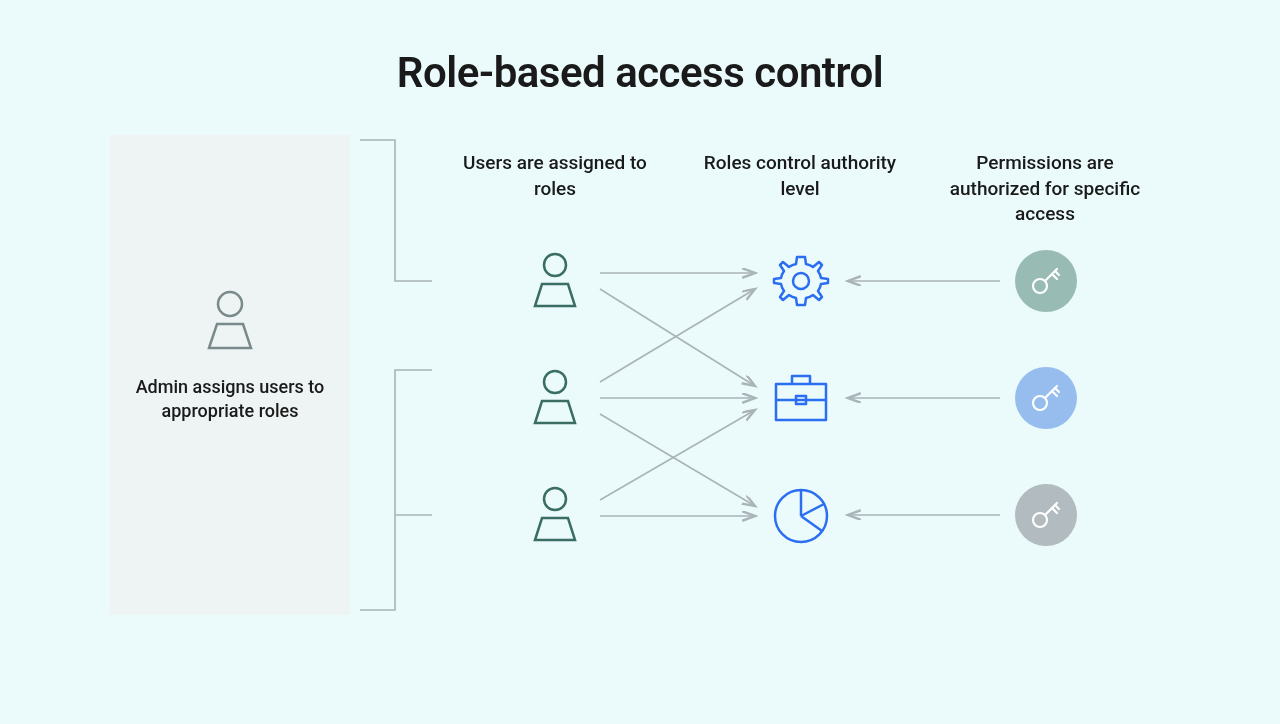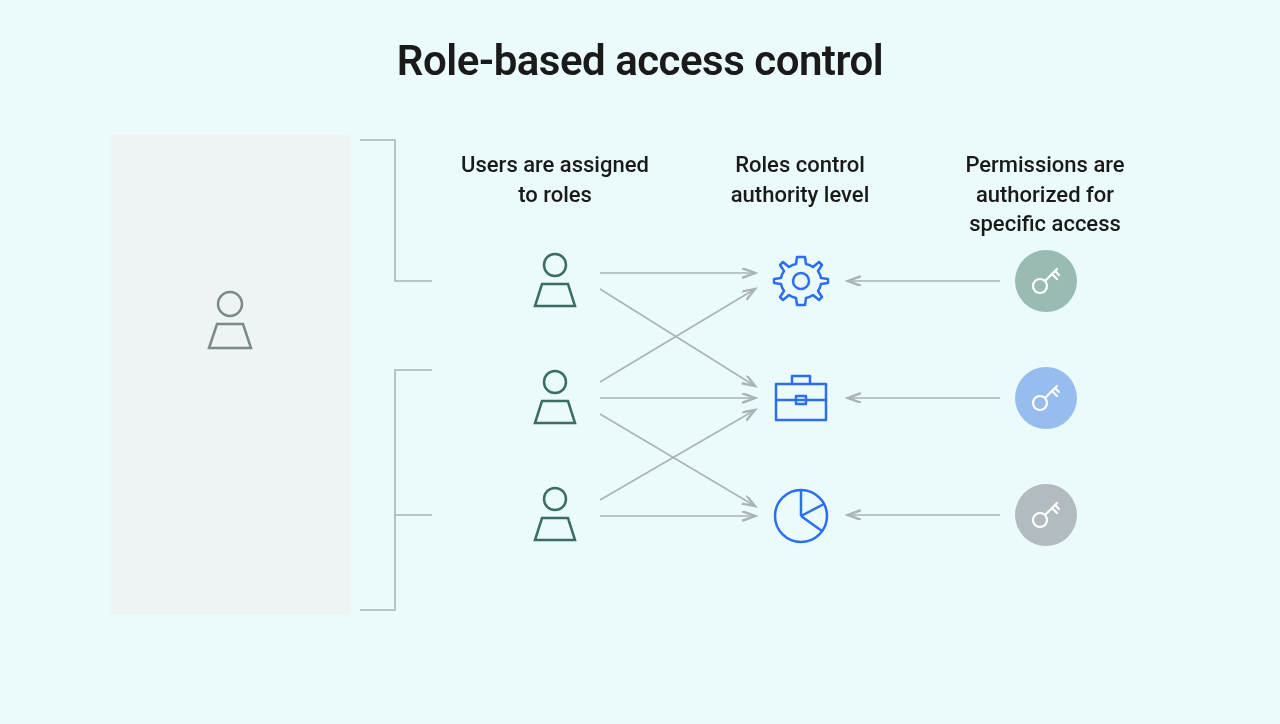--- a/index.html
+++ b/index.html
@@ -7,21 +7,21 @@
     width: 1280px;
     height: 724px;
     background: #ebfbfc;
     font-family: -apple-system, BlinkMacSystemFont, "Segoe UI", Roboto, Helvetica, Arial, sans-serif;
     color: #1a1a1a;
     position: relative;
     overflow: hidden;
   }
   .title {
     position: absolute;
-    top: 36px;
+    top: 48px;
     left: 0; right: 0;
     text-align: center;
     font-size: 42px;
     font-weight: 600;
     letter-spacing: -0.5px;
   }
   .admin-box {
     position: absolute;
     left: 110px;
     top: 135px;
@@ -46,21 +46,21 @@
     text-align: center;
     font-size: 18px;
     font-weight: 500;
     line-height: 1.35;
     padding: 0 20px;
   }
   .col-header {
     position: absolute;
     width: 200px;
     text-align: center;
-    font-size: 22px;
+    font-size: 19px;
     font-weight: 500;
     line-height: 1.35;
   }
   .icon-slot {
     position: absolute;
     display: flex;
     align-items: center;
     justify-content: center;
   }
   .key-badge {
@@ -85,20 +85,21 @@
 
 <h1 class="title">Role-based access control</h1>
 
 <div class="admin-box">
   <span class="admin-icon icon-slot">
     <svg width="70" height="62" viewBox="0 0 70 62">
       <circle cx="35" cy="14" r="12" fill="none" stroke="#7a8a8a" stroke-width="2.5"></circle>
       <path d="M14 58 L22 34 L48 34 L56 58 Z" fill="none" stroke="#7a8a8a" stroke-width="2.5" stroke-linejoin="miter"></path>
     </svg>
   </span>
+  <div class="admin-caption">Admin assigns users to appropriate roles</div>
 </div>
 
 <div class="col-header" style="left:455px; top:150px;">Users are assigned to roles</div>
 <div class="col-header" style="left:700px; top:150px;">Roles control authority level</div>
 <div class="col-header" style="left:945px; top:150px;">Permissions are authorized for specific access</div>
 
 <span class="icon-slot" style="left:522px; top:252px;">
   <svg width="66" height="58" viewBox="0 0 66 58">
     <circle cx="33" cy="13" r="11" fill="none" stroke="#3a6e64" stroke-width="2.5"></circle>
     <path d="M13 54 L20 32 L46 32 L53 54 Z" fill="none" stroke="#3a6e64" stroke-width="2.5"></path>

